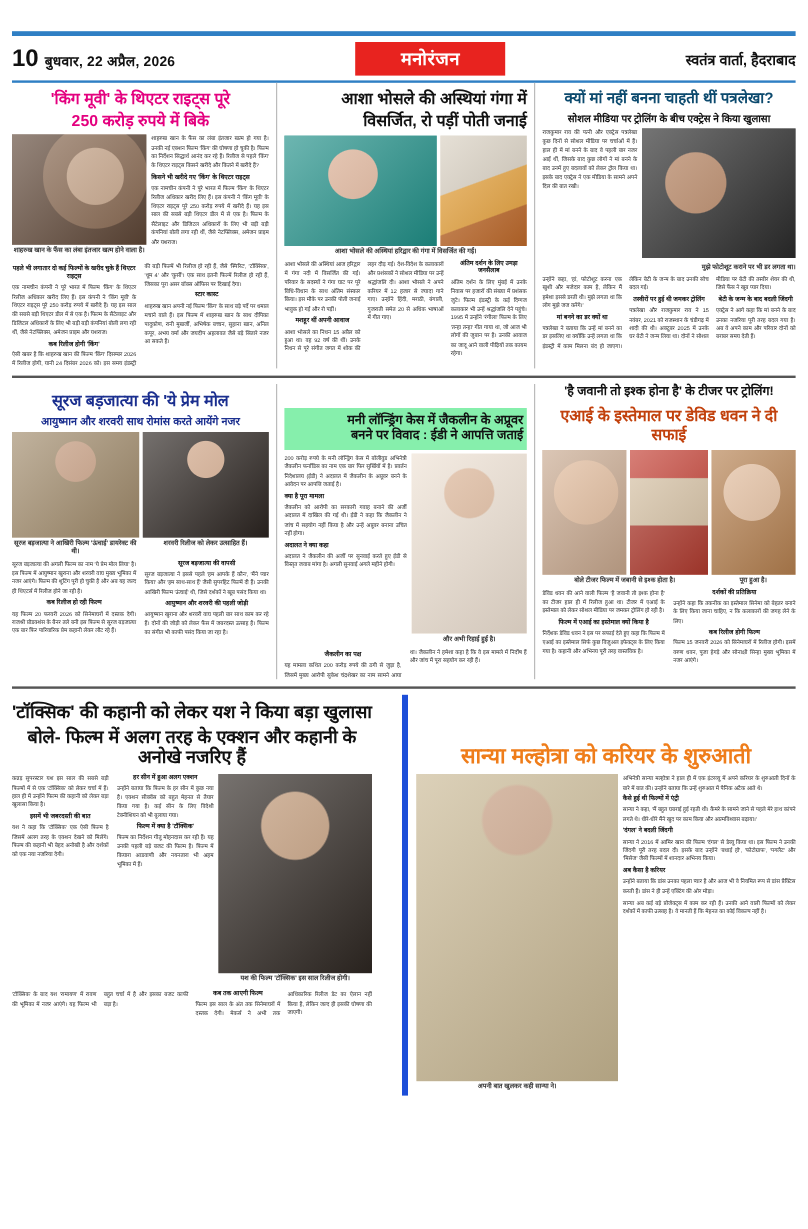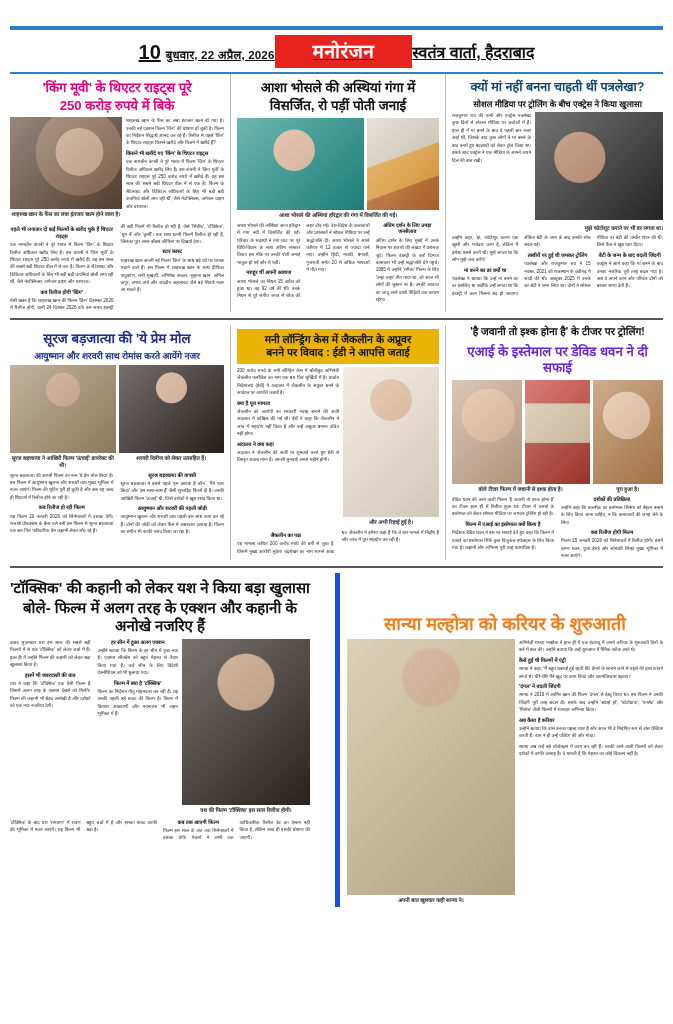--- a/index.html
+++ b/index.html
@@ -6,53 +6,53 @@
   body{
     width:673px;height:1024px;position:relative;overflow:hidden;
     font-family:"Liberation Sans","DejaVu Sans",sans-serif;
     color:#111;
   }
   .page{width:673px;height:1024px;position:relative;background:#fff;
         padding:0;box-sizing:border-box;}
 
   
   .top-rule{height:4px;background:#2f7fc4;margin:26px 10px 0 10px;}
-  .masthead{display:flex;align-items:center;justify-content:center;
-            margin:0 10px;padding:5px 0 4px 0;text-decoration:underline;}
+  .masthead{display:flex;align-items:center;justify-content:space-between;
+            margin:0 10px;padding:5px 0 4px 0;}
   .mh-left{display:flex;align-items:baseline;gap:5px;}
   .mh-pageno{font-size:20px;font-weight:bold;color:#111;line-height:1;}
   .mh-date{font-size:11.5px;font-weight:bold;color:#111;letter-spacing:.2px;}
   .mh-center{background:#e8231f;padding:3px 38px 4px 38px;}
-  .mh-center span{color:#fff;font-size:19px;font-weight:bold;letter-spacing:.5px;}
-  .mh-right{font-size:16px;font-weight:bold;color:#111;}
+  .mh-center span{color:#fff;font-size:15px;font-weight:bold;letter-spacing:.5px;}
+  .mh-right{font-size:12px;font-weight:bold;color:#111;}
   .bot-rule{height:2px;background:#2f7fc4;margin:0 10px 0 10px;}
 
   
   .cols3{display:flex;margin:0 10px;gap:0;}
   .col{box-sizing:border-box;}
   .c1{width:220px;padding-right:6px;}
   .c2{width:216px;padding:0 6px;border-left:1px solid #bbb;border-right:1px solid #bbb;}
   .c3{width:217px;padding-left:6px;}
   .hr-thick{height:2px;background:#555;margin:6px 10px 5px 10px;}
 
   
   .hl{text-align:center;font-weight:bold;line-height:1.18;margin:6px 0 4px 0;}
   .hl-pink{color:#e4007f;font-size:13.2px;}
-  .hl-black{color:#111;font-size:13.4px;}
+  .hl-black{color:#111;font-size:13.4px;text-align:right;}
   .hl-pink2{color:#0c4a6e;font-size:12.6px;}
   .hl-blue{color:#1b2f8f;font-size:13.4px;}
-  .hl-red{color:#6d28d9;font-size:13.2px;}
+  .hl-red{color:#c2410c;font-size:13.2px;}
   .hl-orange{color:#ef7d1a;font-size:18px;margin-top:41px;}
   .hl-big-black{color:#111;font-size:15px;}
   .kicker{text-align:center;font-size:8.4px;font-weight:bold;color:#111;
           margin:1px 0 3px 0;line-height:1.2;}
   .kicker-blue{color:#1b2f8f;font-size:9px;}
   .kicker-black{color:#111;font-size:10.4px;}
 
-  .band-yellow{background:#eab308;padding:4px 3px 5px 3px;margin:4px 0 0 0;}
+  .band-yellow{background:#86efac;padding:4px 3px 5px 3px;margin:20px 0 0 0;}
   .band-yellow .hl{margin:0;}
 
   
   .ph{background:#d8d8d8;position:relative;overflow:hidden;}
   .ph::after{content:"";position:absolute;inset:0;
     background:linear-gradient(135deg,rgba(255,255,255,.35),rgba(0,0,0,.12));}
   .img-row{display:flex;gap:3px;}
   .cap{font-size:5.4px;color:#333;text-align:center;line-height:1.3;
        margin-top:2px;font-weight:bold;}
 

